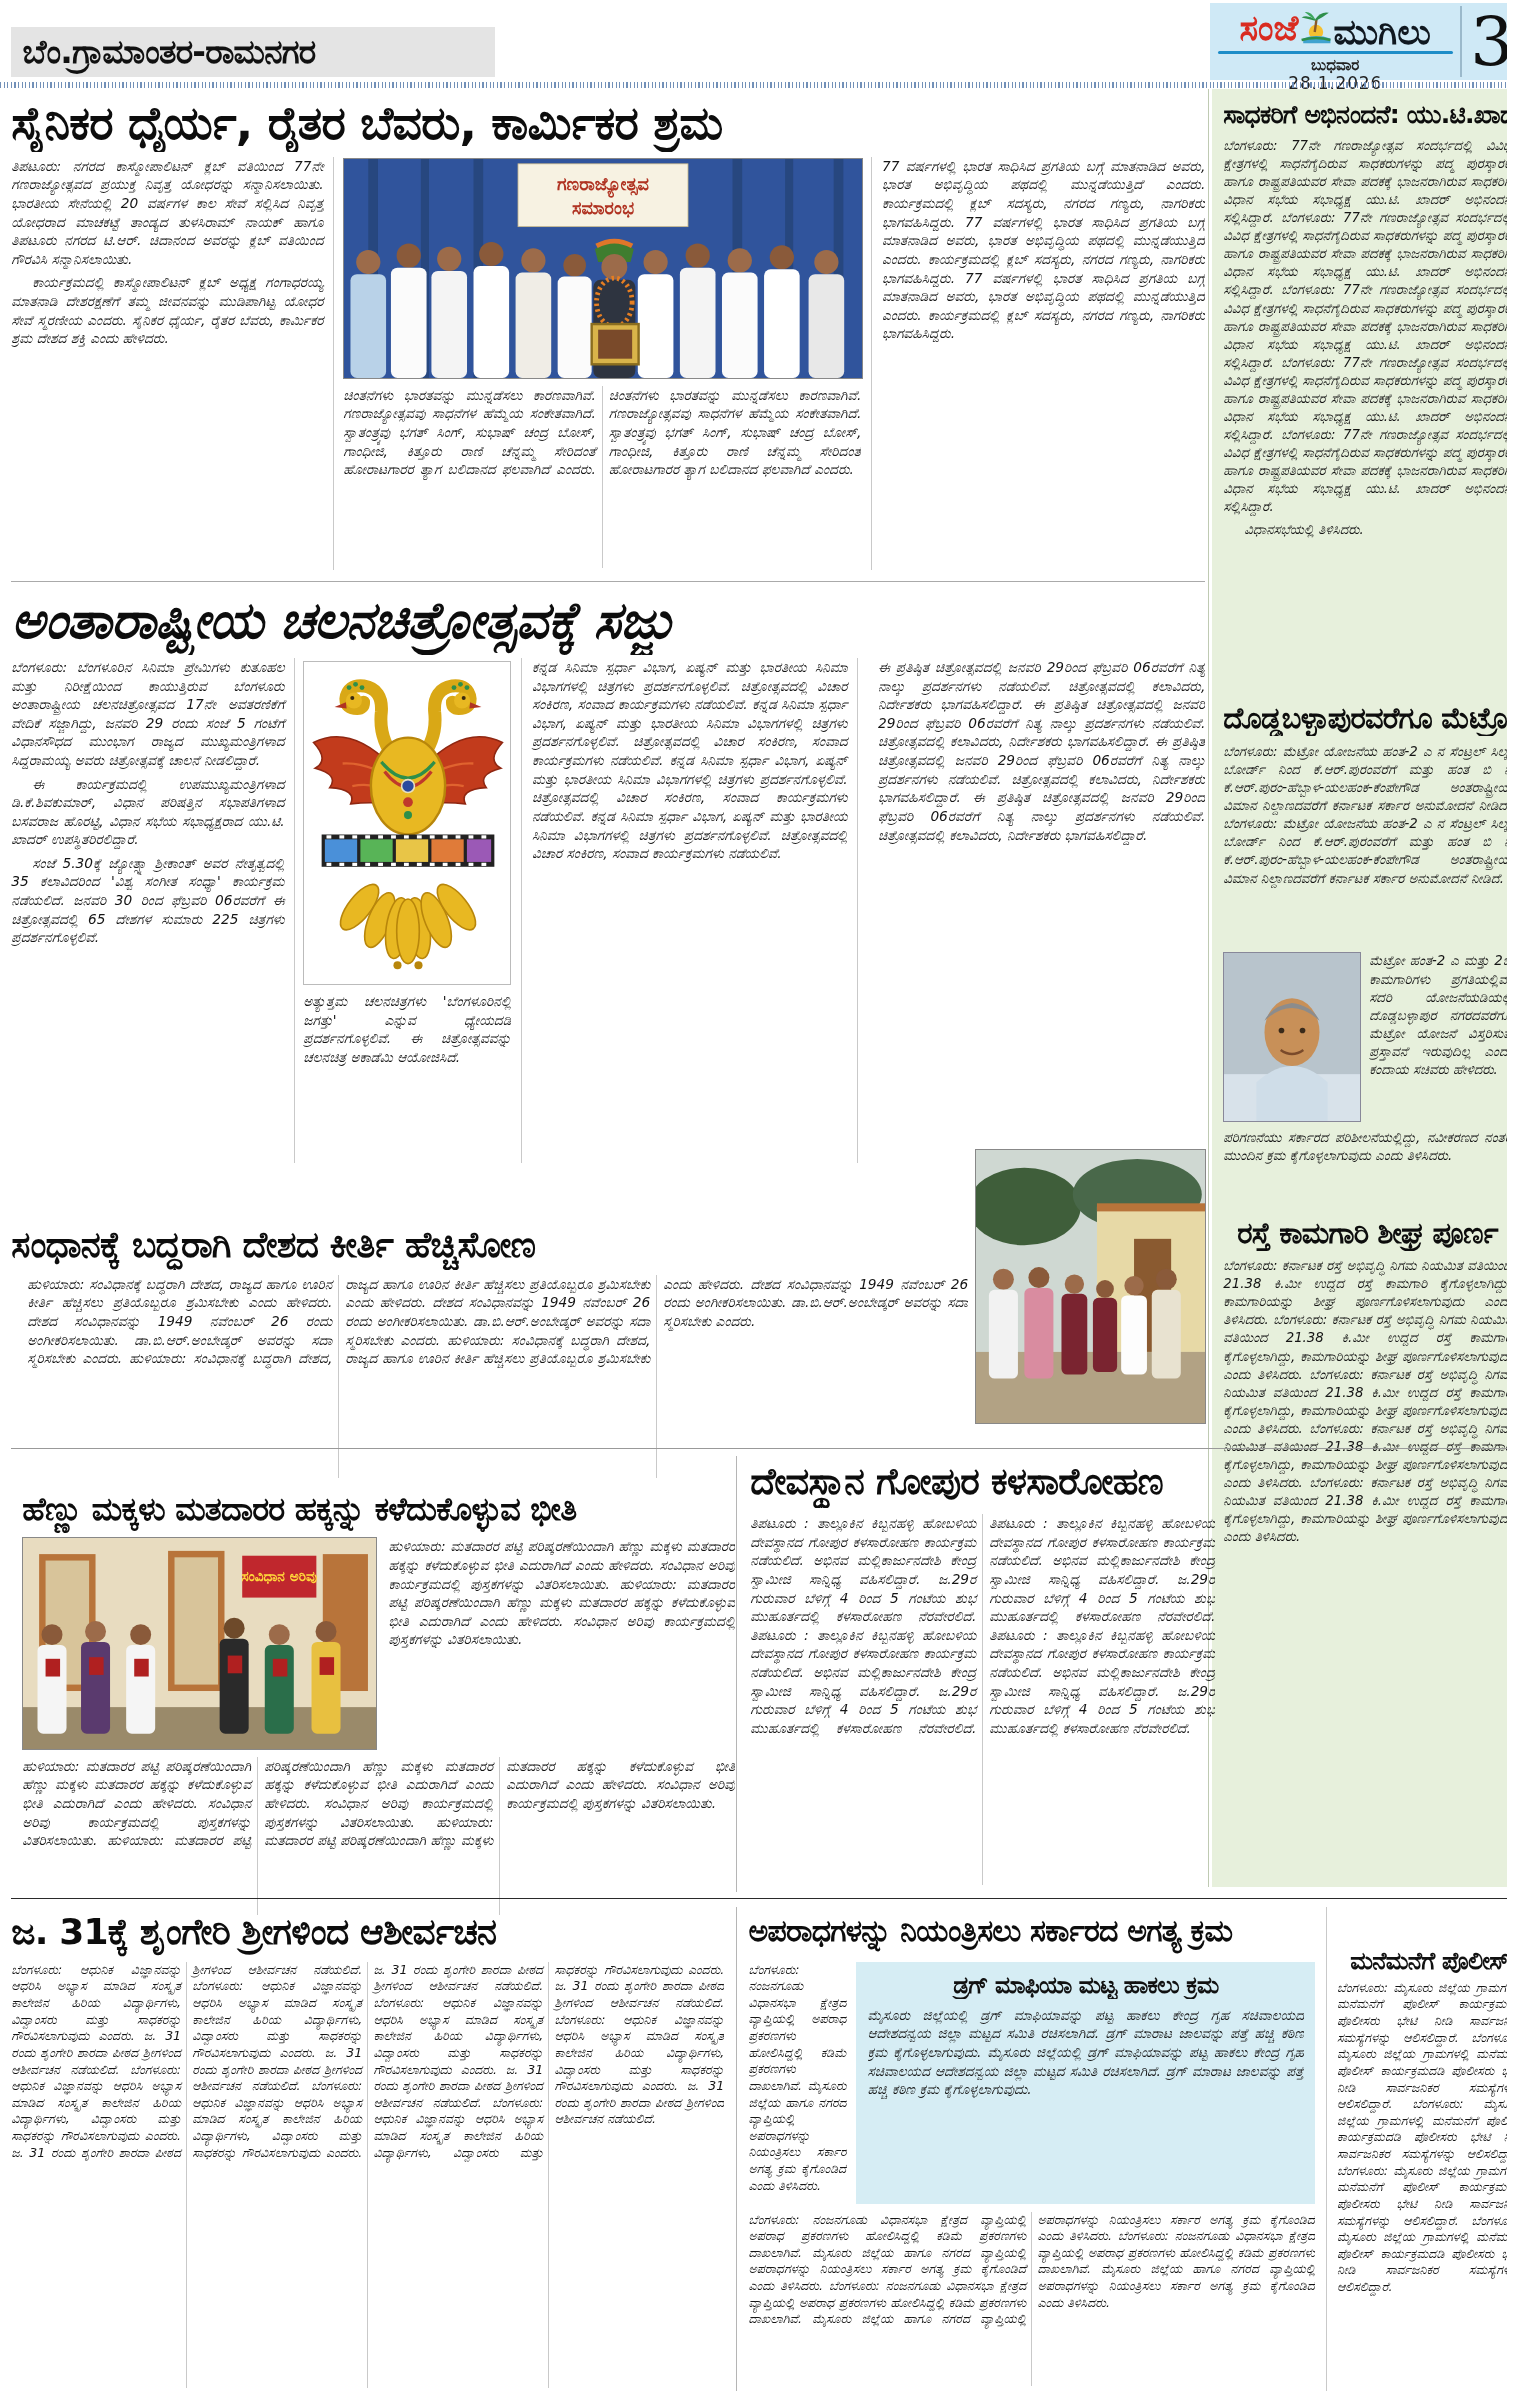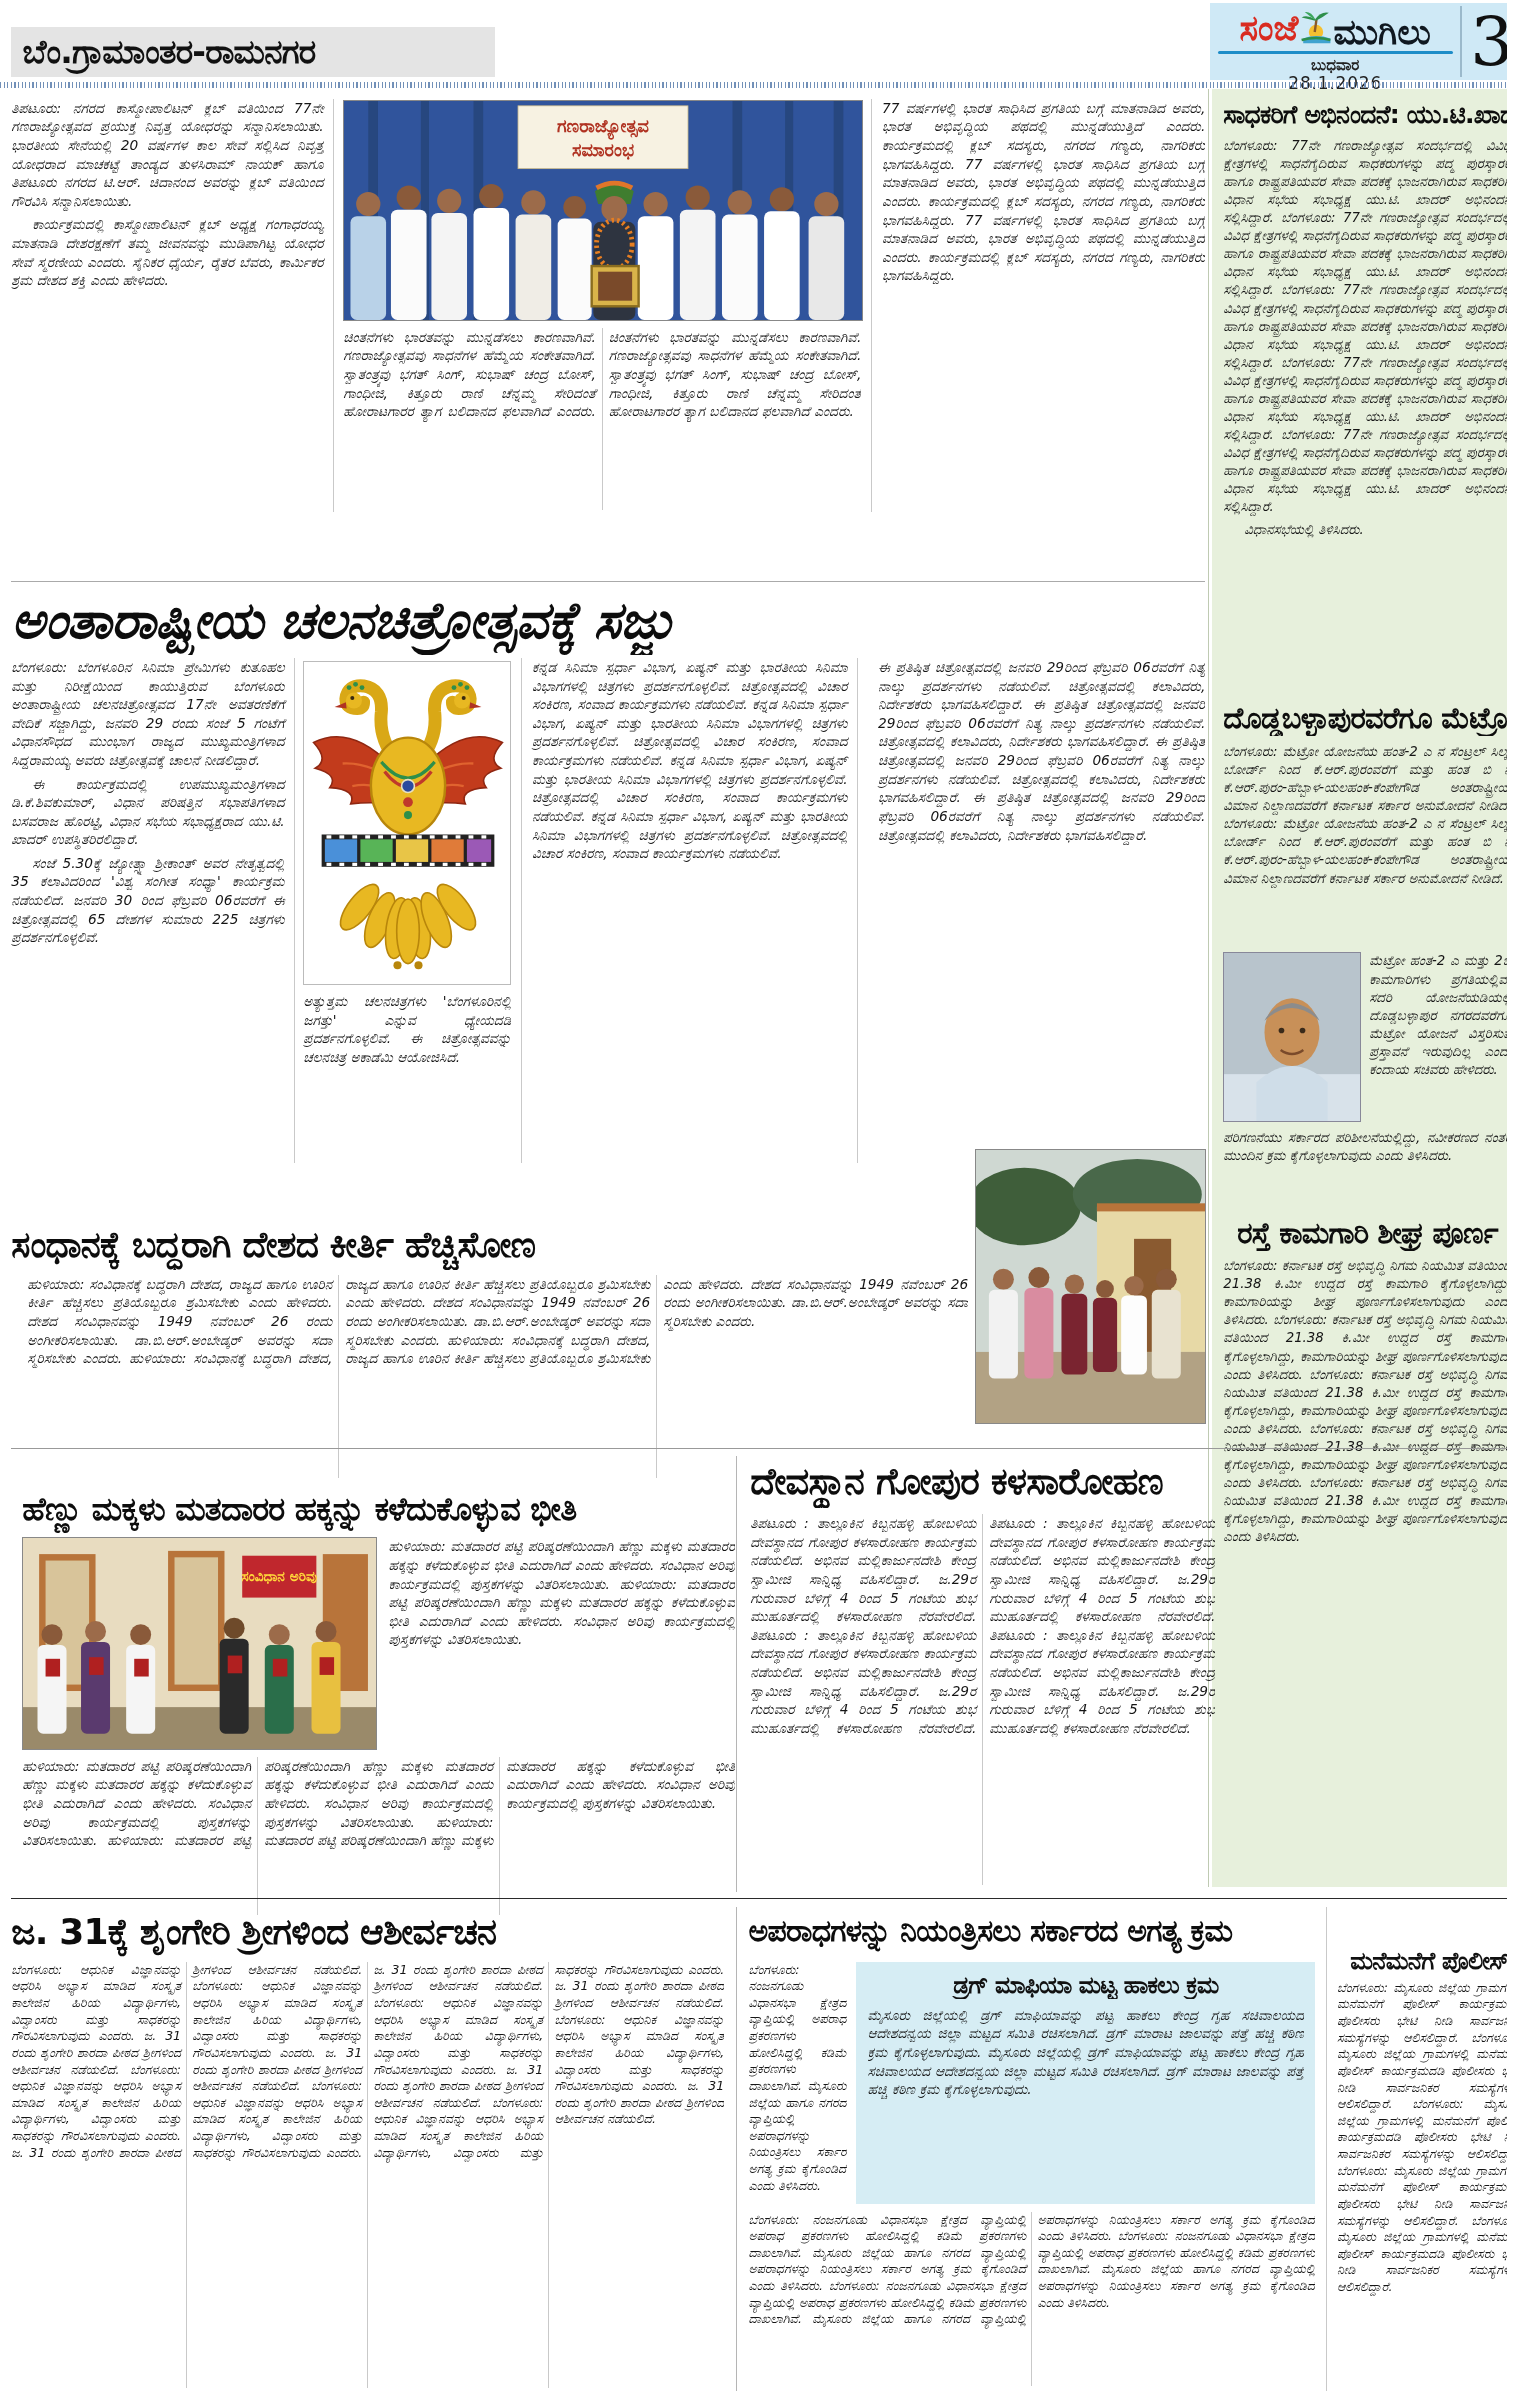--- a/index.html
+++ b/index.html
@@ -117,20 +117,21 @@
       <div class="mast-date">28.1.2026</div>
     </div>
     <div class="mast-div"></div>
     <div class="mast-num">3</div>
   </div>
 
   <div class="pinstripe"></div>
   <div class="v-rule-main"></div>
 
   <div class="story1">
+    <h1 class="h-xl">ಸೈನಿಕರ ಧೈರ್ಯ, ರೈತರ ಬೆವರು, ಕಾರ್ಮಿಕರ ಶ್ರಮ</h1>
     <div class="s1-body">
       <div class="s1-col1 bodytxt hair-r">
         <p class="nofirst">ತಿಪಟೂರು: ನಗರದ ಕಾಸ್ಮೋಪಾಲಿಟನ್ ಕ್ಲಬ್ ವತಿಯಿಂದ 77ನೇ ಗಣರಾಜ್ಯೋತ್ಸವದ ಪ್ರಯುಕ್ತ ನಿವೃತ್ತ ಯೋಧರನ್ನು ಸನ್ಮಾನಿಸಲಾಯಿತು. ಭಾರತೀಯ ಸೇನೆಯಲ್ಲಿ 20 ವರ್ಷಗಳ ಕಾಲ ಸೇವೆ ಸಲ್ಲಿಸಿದ ನಿವೃತ್ತ ಯೋಧರಾದ ಮಾಚಕಟ್ಟೆ ತಾಂಡ್ಯದ ತುಳಸಿರಾಮ್ ನಾಯಕ್ ಹಾಗೂ ತಿಪಟೂರು ನಗರದ ಟಿ.ಆರ್. ಚಿದಾನಂದ ಅವರನ್ನು ಕ್ಲಬ್ ವತಿಯಿಂದ ಗೌರವಿಸಿ ಸನ್ಮಾನಿಸಲಾಯಿತು.</p>
         <p>ಕಾರ್ಯಕ್ರಮದಲ್ಲಿ ಕಾಸ್ಮೋಪಾಲಿಟನ್ ಕ್ಲಬ್ ಅಧ್ಯಕ್ಷ ಗಂಗಾಧರಯ್ಯ ಮಾತನಾಡಿ ದೇಶರಕ್ಷಣೆಗೆ ತಮ್ಮ ಜೀವನವನ್ನು ಮುಡಿಪಾಗಿಟ್ಟ ಯೋಧರ ಸೇವೆ ಸ್ಮರಣೀಯ ಎಂದರು. ಸೈನಿಕರ ಧೈರ್ಯ, ರೈತರ ಬೆವರು, ಕಾರ್ಮಿಕರ ಶ್ರಮ ದೇಶದ ಶಕ್ತಿ ಎಂದು ಹೇಳಿದರು.</p>
       </div>
 
       <svg class="s1-photo" viewBox="0 0 640 272" preserveAspectRatio="none">
         <rect width="640" height="272" fill="#30549c"></rect>
         <g fill="#27477f">
           <rect x="30" width="12" height="272"></rect>

